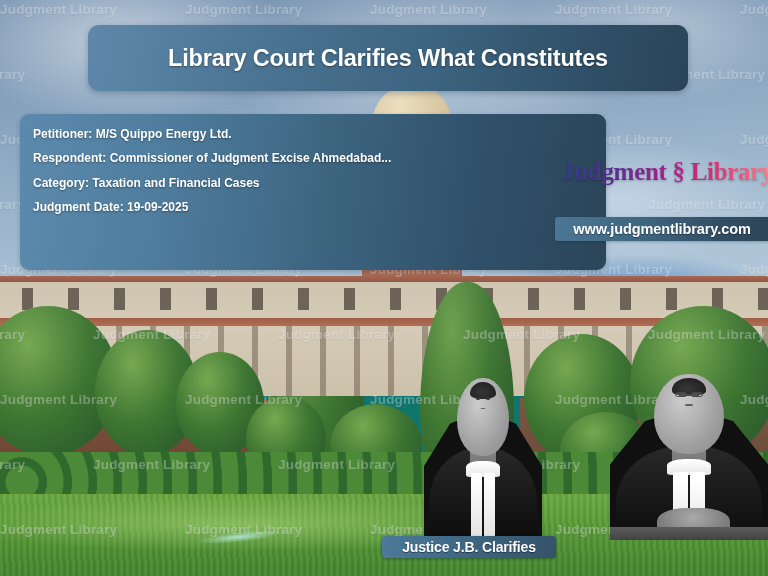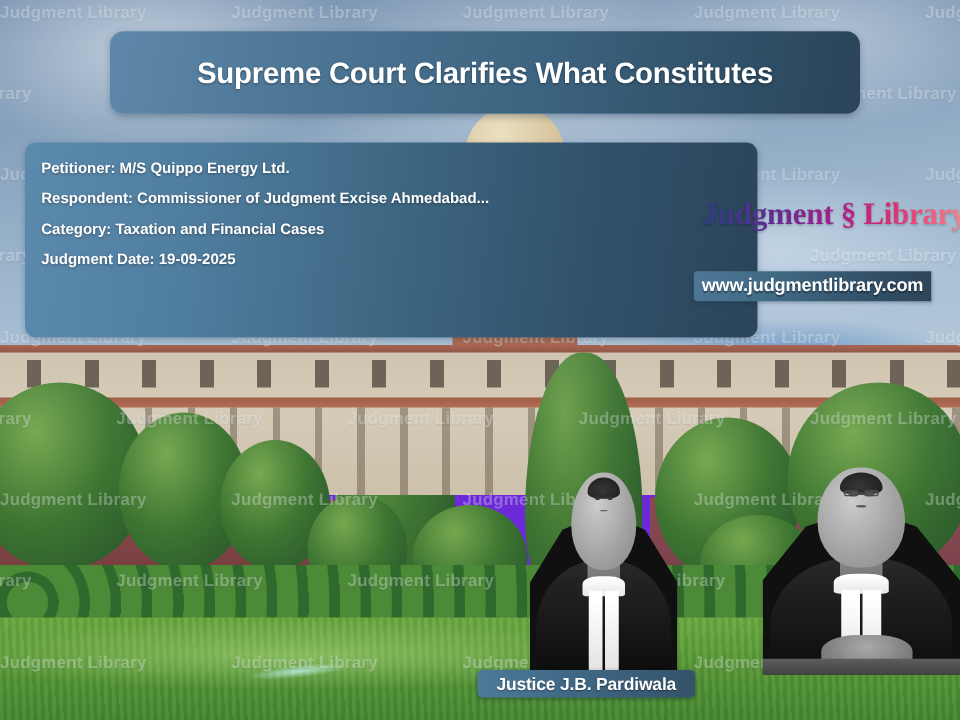--- a/index.html
+++ b/index.html
@@ -5,21 +5,21 @@
   * { box-sizing: border-box; margin: 0; padding: 0; }
   html, body {
     width: 768px; height: 576px;
     overflow: hidden;
     font-family: "Liberation Sans", sans-serif;
   }
   #poster {
     position: relative;
     width: 768px; height: 576px;
     overflow: hidden;
-    background: #6d28d9;
+    background: #0f766e;
   }
 
   
   .sky {
     position: absolute; left: 0; top: 0; width: 768px; height: 300px;
     background:
       radial-gradient(ellipse 240px 120px at 120px 40px, rgba(255,255,255,.55), rgba(255,255,255,0) 70%),
       radial-gradient(ellipse 300px 130px at 430px 60px, rgba(255,255,255,.45), rgba(255,255,255,0) 70%),
       radial-gradient(ellipse 200px 100px at 660px 30px, rgba(255,255,255,.40), rgba(255,255,255,0) 72%),
       radial-gradient(ellipse 260px 110px at 300px 180px, rgba(240,246,252,.5), rgba(255,255,255,0) 70%),
@@ -207,21 +207,21 @@
   }
   #brand-logo .g1 {
     background: linear-gradient(96deg, #2d3d86 0%, #5b2f8e 26%, #a0218c 48%, #d02a72 68%, #ef5f7e 88%, #f58b92 100%);
     -webkit-background-clip: text; background-clip: text;
     -webkit-text-fill-color: transparent; color: transparent;
     filter: drop-shadow(0 1px 1px rgba(0,0,0,.25));
   }
 
   
   #url-badge {
-    position: absolute; left: 555px; top: 217px; width: 190px; height: 24px;
+    position: absolute; left: 555px; top: 217px; width: 214px; height: 24px;
     background: linear-gradient(96deg, #4c7795 0%, #3e6680 40%, #324f66 75%, #2d4558 100%);
     border-radius: 3px 0 0 3px;
     display: flex; align-items: center; justify-content: center;
     box-shadow: 0 1px 3px rgba(20,40,60,.3);
   }
   #url-badge span {
     color: #fff; font-size: 14.5px; font-weight: 700;
     letter-spacing: -.1px;
     text-shadow: 0 1px 1px rgba(0,0,0,.4);
   }
@@ -464,35 +464,35 @@
     <div class="bands">
       <div class="collar"></div>
       <div class="tab l"></div>
       <div class="tab r"></div>
     </div>
     <div class="hands"></div>
     <div class="desk"></div>
   </div>
 
   <div id="title-box">
-    <div class="tline">Supreme Court Clarifies What Constitutes</div>
+    <div class="tline">Library Court Clarifies What Constitutes</div>
   </div>
 
   <div id="details-box">
     <div class="dline">Petitioner: M/S Quippo Energy Ltd.</div>
     <div class="dline">Respondent: Commissioner of Judgment Excise Ahmedabad...</div>
     <div class="dline">Category: Taxation and Financial Cases</div>
     <div class="dline">Judgment Date: 19-09-2025</div>
   </div>
 
   <div id="brand-logo">
     <span class="g1">Judgment § Library</span>
   </div>
 
   <div id="url-badge">
     <span>www.judgmentlibrary.com</span>
   </div>
 
   <div class="name-label" id="name1">
-    <span>Justice J.B. Pardiwala</span>
+    <span>Justice J.B. Clarifies</span>
   </div>
 
 </div>
 
 </body></html>

